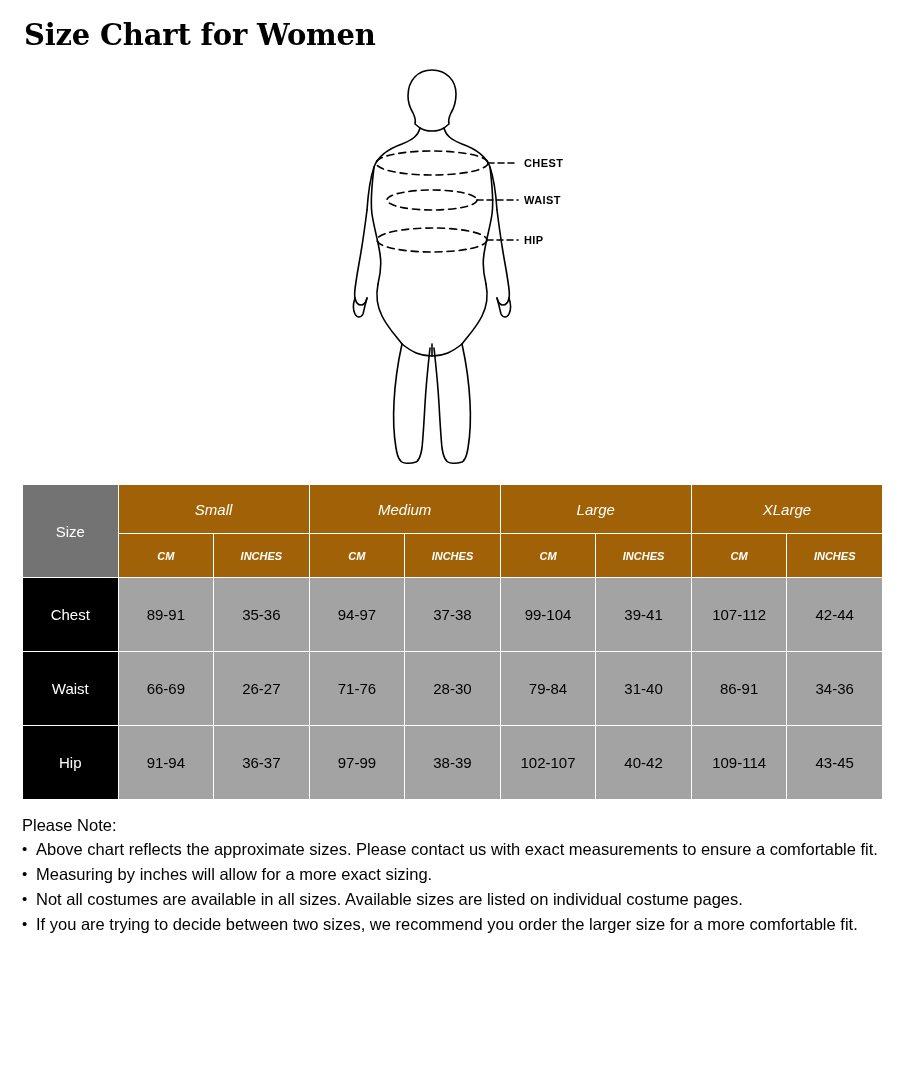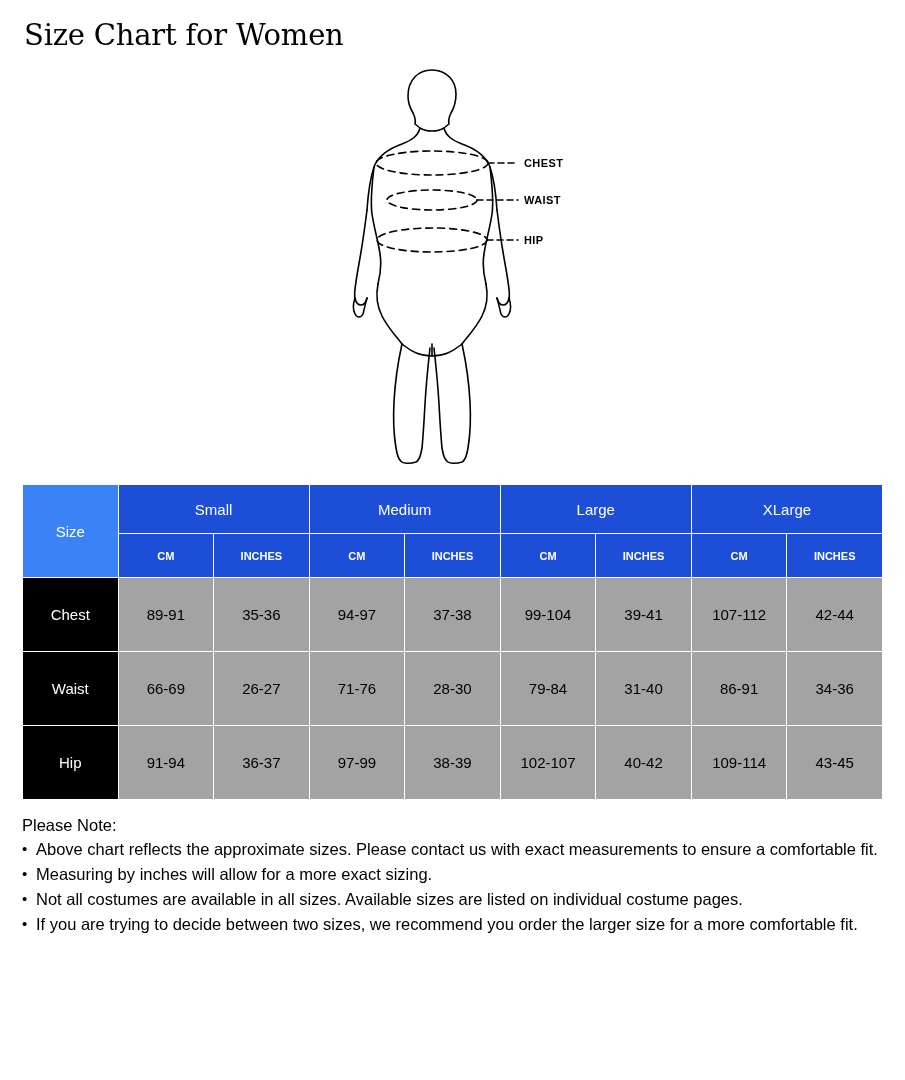--- a/index.html
+++ b/index.html
@@ -18,21 +18,21 @@
   .page {
     width: 905px;
     height: 1080px;
     position: relative;
     box-sizing: border-box;
     padding: 0 22px;
   }
   .page-title {
     font-family: "DejaVu Serif", serif;
     font-size: 29px;
-    font-weight: normal;
+    font-weight: bold;
     letter-spacing: -0.2px;
     margin: 18px 0 0 2px;
   }
 
   
   .figure-wrap {
     position: relative;
     height: 420px;
     margin-top: 8px;
   }
@@ -50,44 +50,45 @@
     table-layout: fixed;
   }
   .size-table td, .size-table th {
     border: 1px solid #ffffff;
     text-align: center;
     font-size: 15px;
     font-weight: normal;
     padding: 0;
   }
   .hdr-black {
-    background: #1d4ed8;
+    background: #a16207;
     color: #ffffff;
     font-weight: bold;
     font-size: 16px;
+    font-style: italic;
   }
   .hdr-black.sub {
     font-size: 11px;
     font-weight: bold;
   }
   .row-label {
     background: #000000;
     color: #ffffff;
     font-weight: bold;
     font-size: 17px;
     height: 73px;
   }
   .cell-grey {
     background: #a3a3a3;
     color: #000000;
     height: 73px;
     font-size: 15px;
   }
   .size-corner {
-    background: #3b82f6;
+    background: #737373;
     color: #ffffff;
     font-weight: bold;
     font-size: 17px;
   }
   .grp-row td { height: 48px; }
   .unit-row td { height: 43px; }
 
   
   .notes {
     margin-top: 14px;

